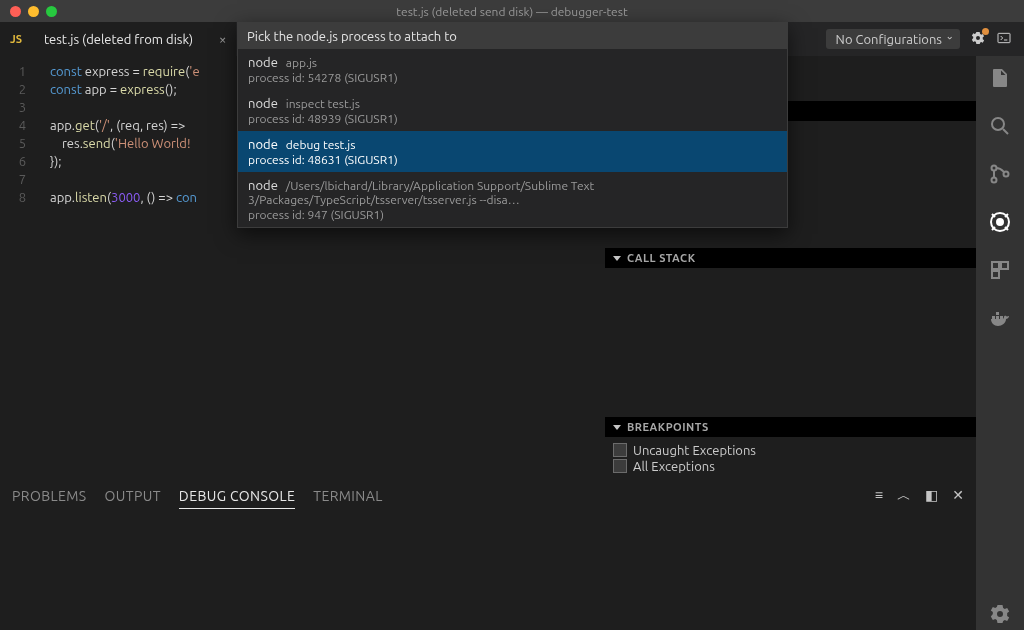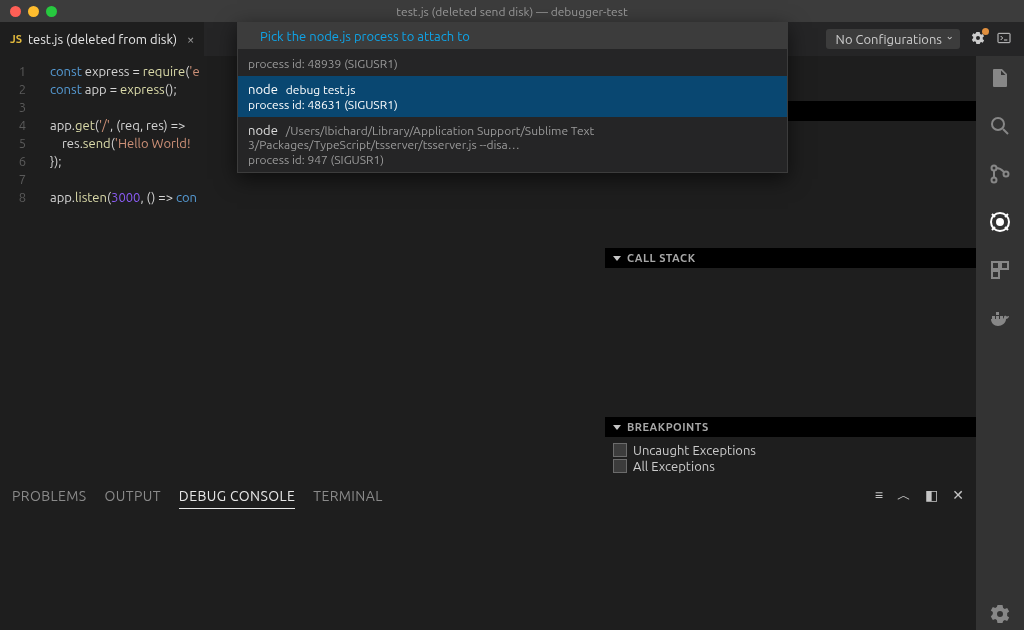--- a/index.html
+++ b/index.html
@@ -18,21 +18,21 @@
 .activity { width:48px; background:#333333; display:flex; flex-direction:column; align-items:center; padding-top:10px; gap:22px; }
 .activity svg { width:24px; height:24px; opacity:.55; }
 .activity .active svg { opacity:1; }
 .activity .settings { margin-top:auto; margin-bottom:14px; }
 
 
 .editcol { flex:1 1 auto; display:flex; flex-direction:column; min-width:0; }
 
 
 .tabrow { height:34px; background:#252526; display:flex; align-items:stretch; }
-.tab { display:flex; align-items:center; gap:6px; padding:5px 10px; background:#1e1e1e; color:#e8e8e8; font-size:13px; }
+.tab { display:flex; align-items:center; gap:22px; padding:5px 10px; background:#1e1e1e; color:#e8e8e8; font-size:13px; }
 .tab .js { color:#e2b93d; font-weight:700; font-size:11px; }
 .tab .x { opacity:.6; margin-left:4px;}
 .debugbar { margin-left:auto; display:flex; align-items:center; gap:10px; padding:0 12px; color:#ccc; font-size:13px;}
 .cfg { background:#3c3c3c; padding:3px 18px 3px 10px; border-radius:3px; position:relative; }
 .cfg::after { content:"⌃"; transform:scaleY(-1) translateY(2px); display:inline-block; font-size:10px; position:absolute; right:6px; top:3px; }
 .gear { position:relative; }
 .gear .dot { position:absolute; top:-2px; right:-3px; width:7px; height:7px; background:#e08f3e; border-radius:50%; }
 
 
 .codearea { display:flex; flex:1 1 auto; overflow:hidden; }
@@ -60,21 +60,21 @@
 .panel-tabs { display:flex; align-items:center; height:30px; padding:0 12px; gap:18px; color:#8a8a8a; font-size:14px;}
 .panel-tabs .pt{padding:4px 0; letter-spacing:.4px;}
 .panel-tabs .pt.active{color:#e8e8e8;border-bottom:1px solid #e8e8e8;}
 .panel-tabs .pt-icons{margin-left:auto;display:flex;gap:14px;color:#c5c5c5;}
 .console { flex:1; }
 .console .caret{position:absolute;bottom:0;left:8px;color:#7a7a7a;}
 .console-wrap{position:relative;height:100%;}
 
 
 .quickpick { position:absolute; top:22px; left:237px; width:551px; background:#252526; box-shadow:0 6px 20px rgba(0,0,0,.6); z-index:50; border:1px solid #3c3c3c;}
-.quickpick .qp-input { background:#3c3c3c; padding:6px 22px; color:#0ea5e9; font-size:13px; }
+.quickpick .qp-input { background:#3c3c3c; padding:6px 9px; color:#e5e5e5; font-size:13px; }
 .qp-item { padding:6px 10px; }
 .qp-item .cmd{font-size:13px;color:#ddd;}
 .qp-item .cmd .arg{color:#9b9b9b;margin-left:8px;font-size:12px;}
 .qp-item .sub{font-size:12px;color:#9b9b9b;margin-top:2px;}
 .qp-item.sel{background:#094771;}
 .qp-item.sel .cmd,.qp-item.sel .cmd .arg,.qp-item.sel .sub{color:#fff;}
 </style>
 </head>
 <body>
 
@@ -225,20 +225,25 @@
     <span class="settings"><svg viewBox="0 0 24 24" fill="#ccc">
           <path d="M19.14 12.94a7 7 0 000-1.88l2.03-1.58-2-3.46-2.39.96a7 7 0 00-1.63-.94L14.5 3h-5l-.65 2.04a7 7 0 00-1.63.94l-2.39-.96-2 3.46 2.03 1.58a7 7 0 000 1.88L2.83 14.5l2 3.46 2.39-.96c.5.38 1.05.7 1.63.94L9.5 21h5l.65-2.04c.58-.24 1.13-.56 1.63-.94l2.39.96 2-3.46-2.03-1.58zM12 15a3 3 0 110-6 3 3 0 010 6z"></path>
         </svg></span>
   </div>
 </div>
 
 <div class="quickpick">
   <div class="qp-input">Pick the node.js process to attach to</div>
   <div id="qp-list">
       <div class="qp-item">
+        <div class="cmd">node<span class="arg">app.js</span></div>
+        <div class="sub">process id: 54278 (SIGUSR1)</div>
+      </div>
+      <div class="qp-item">
+        <div class="cmd">node<span class="arg">inspect test.js</span></div>
         <div class="sub">process id: 48939 (SIGUSR1)</div>
       </div>
       <div class="qp-item sel">
         <div class="cmd">node<span class="arg">debug test.js</span></div>
         <div class="sub">process id: 48631 (SIGUSR1)</div>
       </div>
       <div class="qp-item">
         <div class="cmd">node<span class="arg">/Users/lbichard/Library/Application Support/Sublime Text 3/Packages/TypeScript/tsserver/tsserver.js --disa…</span></div>
         <div class="sub">process id: 947 (SIGUSR1)</div>
       </div>

